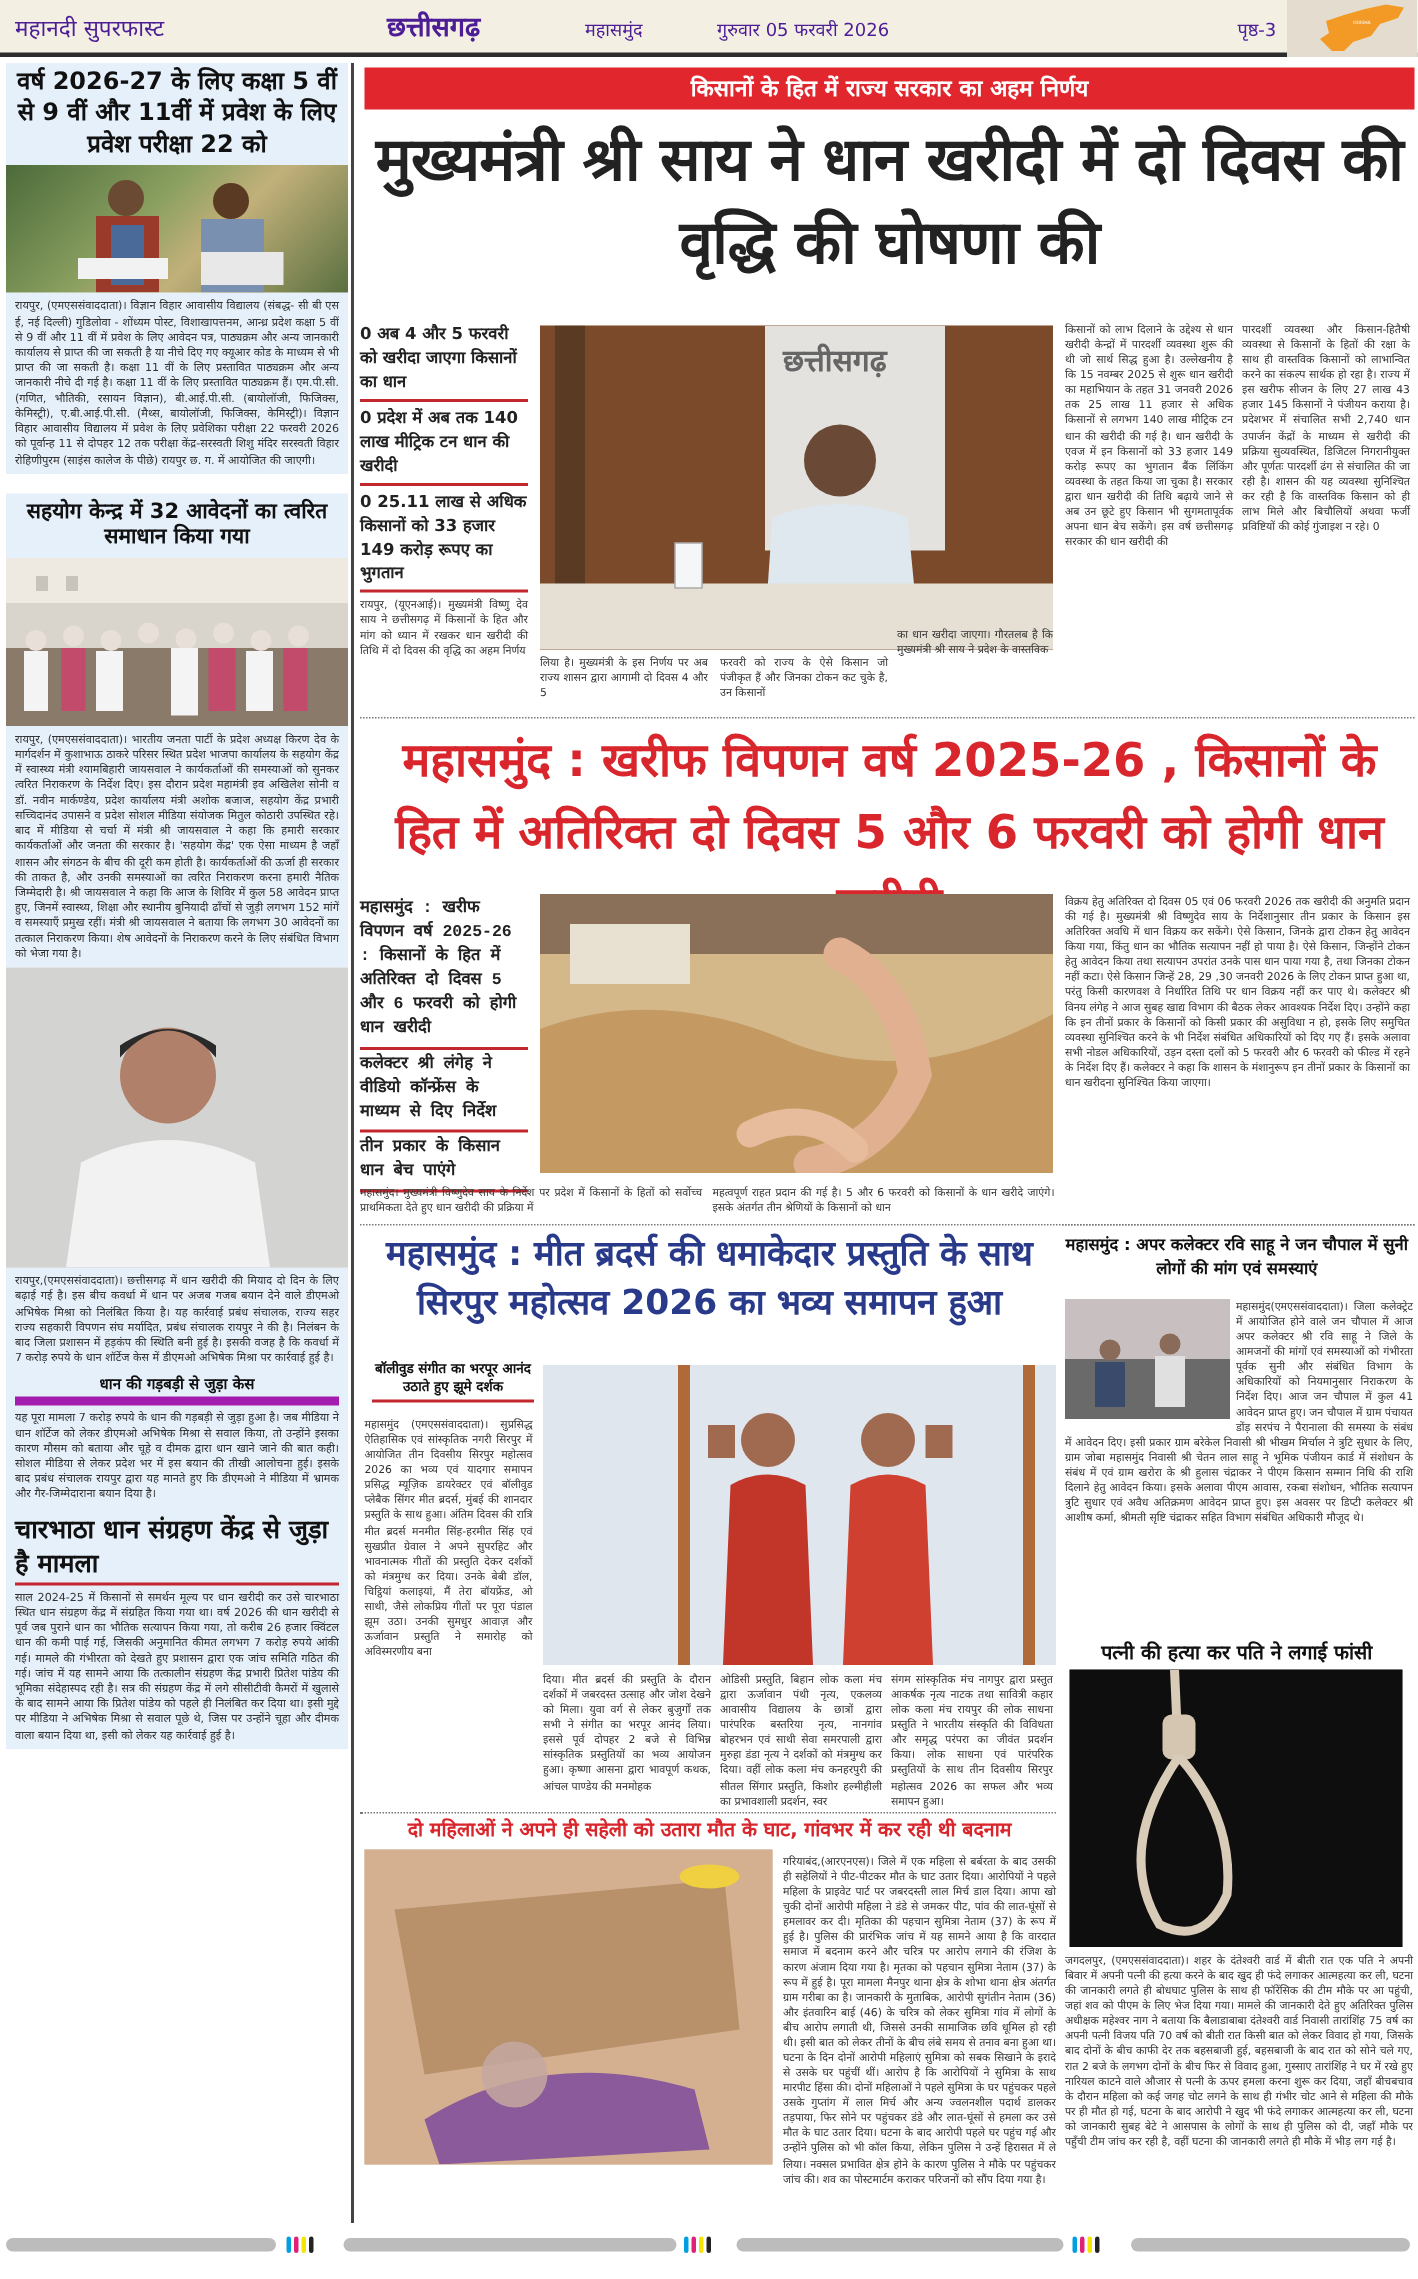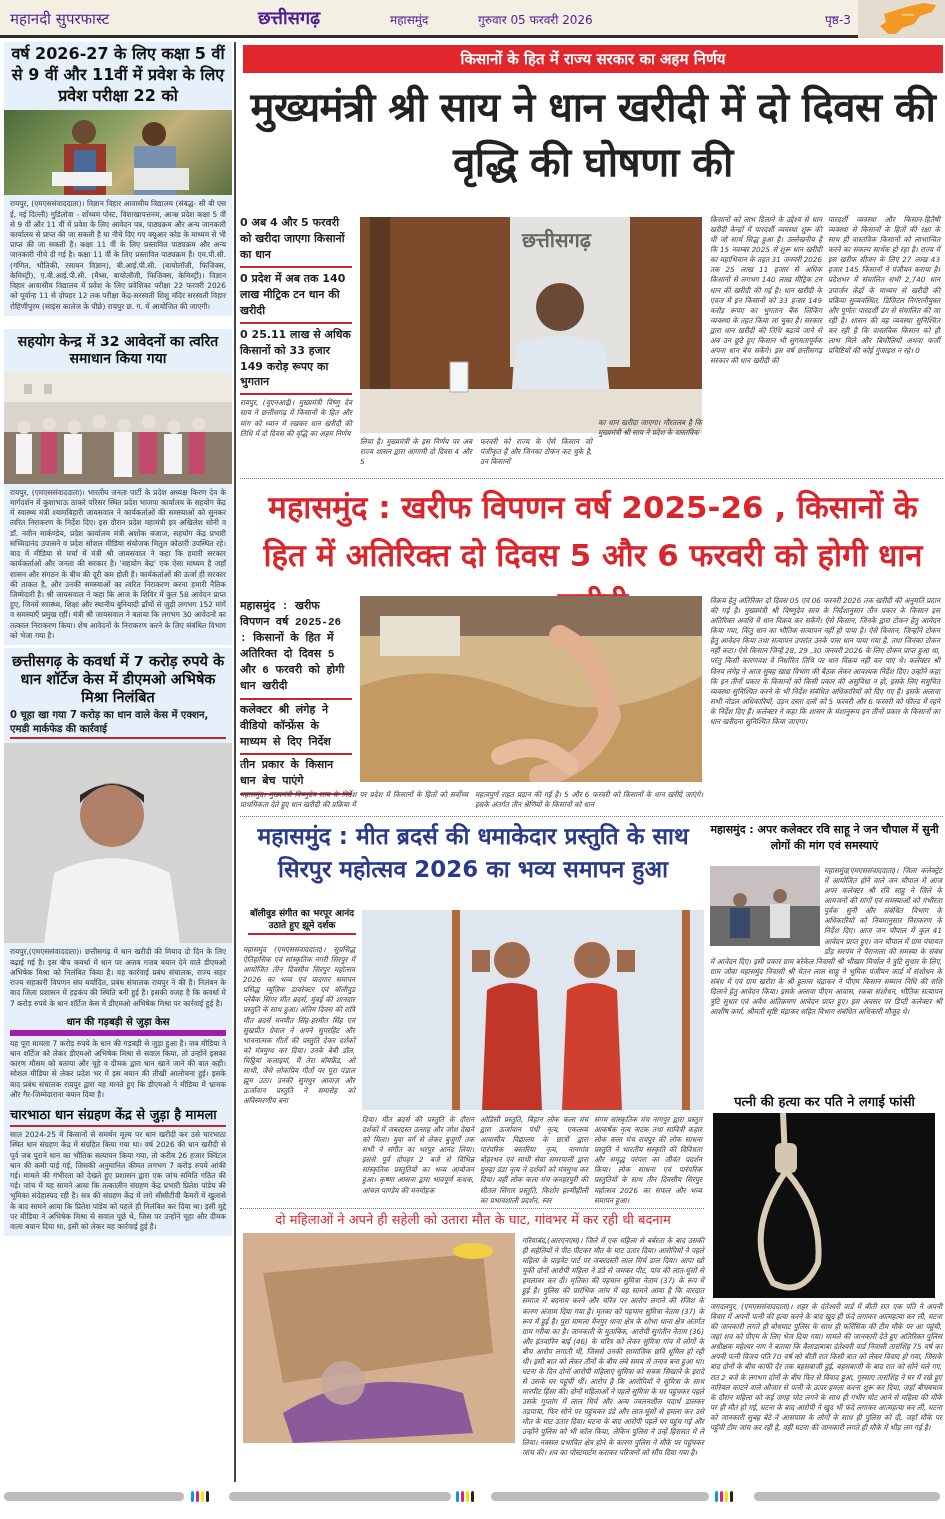--- a/index.html
+++ b/index.html
@@ -29,21 +29,21 @@
 
   .kbox { position: absolute; left: 240px; top: 212px; width: 112px; }
   .kicker { font-size: 11px; font-weight: bold; color: #222; border-bottom: 2px solid #c2272d; padding: 3px 0; line-height: 1.45; }
 
   .dotsep { border-top: 1px dotted #777; position: absolute; height: 0; }
 
   .red-hl { position: absolute; left: 243px; top: 483px; width: 700px; text-align: center; font-size: 31px; line-height: 1.55; font-weight: bold; color: #d8262c; }
 
   .blue-hl { position: absolute; left: 243px; top: 820px; width: 460px; text-align: center; font-size: 23px; line-height: 1.45; font-weight: bold; color: #2a3a8a; }
 
-  .small-col { font-size: 7.2px; line-height: 1.4; text-align: justify; color: #333; font-style: italic; }
+  .small-col { font-size: 7.2px; line-height: 1.4; text-align: justify; color: #333; }
 
   .footer-bar { position: absolute; top: 1492px; height: 9px; border-radius: 5px; background: #bcbcbc; }
   .reg { position: absolute; top: 1491px; width: 3px; height: 11px; border-radius: 2px; }
 </style>
 </head>
 <body>
 
 <div class="masthead">
   <span class="mh-paper">महानदी सुपरफास्ट</span>
   <span class="mh-state">छत्तीसगढ़</span>
@@ -106,37 +106,33 @@
           <rect x="37" y="60" width="16" height="42"></rect>
           <rect x="135" y="60" width="18" height="42"></rect>
           <rect x="185" y="60" width="16" height="42"></rect>
         </g>
     </svg>
   </div>
   <div class="box">
     <div class="body-text">रायपुर, (एमएससंवाददाता)। भारतीय जनता पार्टी के प्रदेश अध्यक्ष किरण देव के मार्गदर्शन में कुशाभाऊ ठाकरे परिसर स्थित प्रदेश भाजपा कार्यालय के सहयोग केंद्र में स्वास्थ्य मंत्री श्यामबिहारी जायसवाल ने कार्यकर्ताओं की समस्याओं को सुनकर त्वरित निराकरण के निर्देश दिए। इस दौरान प्रदेश महामंत्री इव अखिलेश सोनी व डॉ. नवीन मार्कण्डेय, प्रदेश कार्यालय मंत्री अशोक बजाज, सहयोग केंद्र प्रभारी सच्चिदानंद उपासने व प्रदेश सोशल मीडिया संयोजक मितुल कोठारी उपस्थित रहे। बाद में मीडिया से चर्चा में मंत्री श्री जायसवाल ने कहा कि हमारी सरकार कार्यकर्ताओं और जनता की सरकार है। 'सहयोग केंद्र' एक ऐसा माध्यम है जहाँ शासन और संगठन के बीच की दूरी कम होती है। कार्यकर्ताओं की ऊर्जा ही सरकार की ताकत है, और उनकी समस्याओं का त्वरित निराकरण करना हमारी नैतिक जिम्मेदारी है। श्री जायसवाल ने कहा कि आज के शिविर में कुल 58 आवेदन प्राप्त हुए, जिनमें स्वास्थ्य, शिक्षा और स्थानीय बुनियादी ढाँचों से जुड़ी लगभग 152 मांगें व समस्याएँ प्रमुख रहीं। मंत्री श्री जायसवाल ने बताया कि लगभग 30 आवेदनों का तत्काल निराकरण किया। शेष आवेदनों के निराकरण करने के लिए संबंधित विभाग को भेजा गया है।</div>
   </div>
 
-  <div class="box" style="margin-top:3px;">
-    <div class="hd-black" style="font-size:14.5px;">छत्तीसगढ़ के कवर्धा में 7 करोड़ रुपये के धान शॉर्टेज केस में डीएमओ अभिषेक मिश्रा निलंबित</div>
-    <div style="font-size:10px; font-weight:bold; color:#222; margin-top:2px; border-bottom:2px solid #c2272d; padding-bottom:2px; line-height:1.35;">0 चूहा खा गया 7 करोड़ का धान वाले केस में एक्शन, एमडी मार्कफेड की कार्रवाई</div>
-  </div>
   <div class="photo" style="height:200px; background:linear-gradient(#d8d8d8,#c8c8c8);">
     <svg width="228" height="200" viewBox="0 0 228 200">
       <rect x="0" y="0" width="228" height="200" fill="#d3d3d1"></rect>
       <circle cx="108" cy="72" r="32" fill="#b0806a"></circle>
       <path d="M76 60 Q108 24 140 60 L140 52 Q108 30 76 52 Z" fill="#2a2a2a"></path>
       <path d="M40 200 L50 130 Q108 100 166 130 L176 200 Z" fill="#f2f2f2"></path>
     </svg>
   </div>
   <div class="box">
     <div class="body-text">रायपुर,(एमएससंवाददाता)। छत्तीसगढ़ में धान खरीदी की मियाद दो दिन के लिए बढ़ाई गई है। इस बीच कवर्धा में धान पर अजब गजब बयान देने वाले डीएमओ अभिषेक मिश्रा को निलंबित किया है। यह कार्रवाई प्रबंध संचालक, राज्य सहर राज्य सहकारी विपणन संघ मर्यादित, प्रबंध संचालक रायपुर ने की है। निलंबन के बाद जिला प्रशासन में हड़कंप की स्थिति बनी हुई है। इसकी वजह है कि कवर्धा में 7 करोड़ रुपये के धान शॉर्टेज केस में डीएमओ अभिषेक मिश्रा पर कार्रवाई हुई है।</div>
     <div style="font-size:10px; font-weight:bold; text-align:center; border-bottom:6px solid #a21caf; padding:2px 0; margin:3px 0; color:#111;">धान की गड़बड़ी से जुड़ा केस</div>
     <div class="body-text">यह पूरा मामला 7 करोड़ रुपये के धान की गड़बड़ी से जुड़ा हुआ है। जब मीडिया ने धान शॉर्टेज को लेकर डीएमओ अभिषेक मिश्रा से सवाल किया, तो उन्होंने इसका कारण मौसम को बताया और चूहे व दीमक द्वारा धान खाने जाने की बात कही। सोशल मीडिया से लेकर प्रदेश भर में इस बयान की तीखी आलोचना हुई। इसके बाद प्रबंध संचालक रायपुर द्वारा यह मानते हुए कि डीएमओ ने मीडिया में भ्रामक और गैर-जिम्मेदाराना बयान दिया है।</div>
-    <div style="font-size:13px; font-weight:bold; border-bottom:2px solid #c2272d; padding:2px 0; margin:3px 0; color:#111;">चारभाठा धान संग्रहण केंद्र से जुड़ा है मामला</div>
+    <div style="font-size:17px; font-weight:bold; border-bottom:2px solid #c2272d; padding:2px 0; margin:3px 0; color:#111;">चारभाठा धान संग्रहण केंद्र से जुड़ा है मामला</div>
     <div class="body-text">साल 2024-25 में किसानों से समर्थन मूल्य पर धान खरीदी कर उसे चारभाठा स्थित धान संग्रहण केंद्र में संग्रहित किया गया था। वर्ष 2026 की धान खरीदी से पूर्व जब पुराने धान का भौतिक सत्यापन किया गया, तो करीब 26 हजार क्विंटल धान की कमी पाई गई, जिसकी अनुमानित कीमत लगभग 7 करोड़ रुपये आंकी गई। मामले की गंभीरता को देखते हुए प्रशासन द्वारा एक जांच समिति गठित की गई। जांच में यह सामने आया कि तत्कालीन संग्रहण केंद्र प्रभारी प्रितेश पांडेय की भूमिका संदेहास्पद रही है। सत्र की संग्रहण केंद्र में लगे सीसीटीवी कैमरों में खुलासे के बाद सामने आया कि प्रितेश पांडेय को पहले ही निलंबित कर दिया था। इसी मुद्दे पर मीडिया ने अभिषेक मिश्रा से सवाल पूछे थे, जिस पर उन्होंने चूहा और दीमक वाला बयान दिया था, इसी को लेकर यह कार्रवाई हुई है।</div>
   </div>
 </div>
 
 <div class="vrule"></div>
 
 <div class="main-banner">किसानों के हित में राज्य सरकार का अहम निर्णय</div>
 <div class="main-hl">मुख्यमंत्री श्री साय ने धान खरीदी में दो दिवस की वृद्धि की घोषणा की</div>
 
 <div class="kbox">
@@ -209,21 +205,21 @@
     <rect x="255" y="40" width="18" height="22" fill="#a06a50"></rect>
   </svg>
 </div>
 
 <div style="position:absolute; left:362px; top:1115px; width:112px;" class="small-col">दिया। मीत ब्रदर्स की प्रस्तुति के दौरान दर्शकों में जबरदस्त उत्साह और जोश देखने को मिला। युवा वर्ग से लेकर बुजुर्गों तक सभी ने संगीत का भरपूर आनंद लिया। इससे पूर्व दोपहर 2 बजे से विभिन्न सांस्कृतिक प्रस्तुतियों का भव्य आयोजन हुआ। कृष्णा आसना द्वारा भावपूर्ण कथक, आंचल पाण्डेय की मनमोहक</div>
 <div style="position:absolute; left:480px; top:1115px; width:108px;" class="small-col">ओडिसी प्रस्तुति, बिहान लोक कला मंच द्वारा ऊर्जावान पंथी नृत्य, एकलव्य आवासीय विद्यालय के छात्रों द्वारा पारंपरिक बस्तरिया नृत्य, नानगांव बोहरभन एवं साथी सेवा समरपाली द्वारा मुरुहा डंडा नृत्य ने दर्शकों को मंत्रमुग्ध कर दिया। वहीं लोक कला मंच कनहरपुरी की सीतल सिंगार प्रस्तुति, किशोर हल्मीहीली का प्रभावशाली प्रदर्शन, स्वर</div>
 <div style="position:absolute; left:594px; top:1115px; width:108px;" class="small-col">संगम सांस्कृतिक मंच नागपुर द्वारा प्रस्तुत आकर्षक नृत्य नाटक तथा सावित्री कहार लोक कला मंच रायपुर की लोक साधना प्रस्तुति ने भारतीय संस्कृति की विविधता और समृद्ध परंपरा का जीवंत प्रदर्शन किया। लोक साधना एवं पारंपरिक प्रस्तुतियों के साथ तीन दिवसीय सिरपुर महोत्सव 2026 का सफल और भव्य समापन हुआ।</div>
 
 <div class="dotsep" style="left:240px; top:1208px; width:464px;"></div>
 
-<div style="position:absolute; left:243px; top:1210px; width:460px; text-align:center; font-size:13px; font-weight:normal; color:#d8262c;">दो महिलाओं ने अपने ही सहेली को उतारा मौत के घाट, गांवभर में कर रही थी बदनाम</div>
+<div style="position:absolute; left:243px; top:1210px; width:460px; text-align:center; font-size:13px; font-weight:bold; color:#d8262c;">दो महिलाओं ने अपने ही सहेली को उतारा मौत के घाट, गांवभर में कर रही थी बदनाम</div>
 <div class="photo" style="position:absolute; left:243px; top:1233px; width:272px; height:210px; background:#c49a72;">
   <svg width="272" height="210" viewBox="0 0 272 210">
     <rect x="0" y="0" width="272" height="210" fill="#d4b090"></rect>
     <path d="M20 40 L240 20 L250 120 L40 150 Z" fill="#b8906a"></path>
     <ellipse cx="230" cy="18" rx="20" ry="8" fill="#f0d040"></ellipse>
     <path d="M40 180 Q120 130 220 160 L230 200 L50 210 Z" fill="#8a5a9a"></path>
     <circle cx="100" cy="150" r="22" fill="#c4a8a0" opacity="0.85"></circle>
   </svg>
 </div>
 <div style="position:absolute; left:522px; top:1236px; width:182px;" class="small-col">गरियाबंद,(आरएनएस)। जिले में एक महिला से बर्बरता के बाद उसकी ही सहेलियों ने पीट-पीटकर मौत के घाट उतार दिया। आरोपियों ने पहले महिला के प्राइवेट पार्ट पर जबरदस्ती लाल मिर्च डाल दिया। आपा खो चुकी दोनों आरोपी महिला ने डंडे से जमकर पीट, पांव की लात-घूंसों से हमलावर कर दी। मृतिका की पहचान सुमित्रा नेताम (37) के रूप में हुई है। पुलिस की प्रारंभिक जांच में यह सामने आया है कि वारदात समाज में बदनाम करने और चरित्र पर आरोप लगाने की रंजिश के कारण अंजाम दिया गया है। मृतका को पहचान सुमित्रा नेताम (37) के रूप में हुई है। पूरा मामला मैनपुर थाना क्षेत्र के शोभा थाना क्षेत्र अंतर्गत ग्राम गरीबा का है। जानकारी के मुताबिक, आरोपी सुगंतीन नेताम (36) और इंतवारिन बाई (46) के चरित्र को लेकर सुमित्रा गांव में लोगों के बीच आरोप लगाती थी, जिससे उनकी सामाजिक छवि धूमिल हो रही थी। इसी बात को लेकर तीनों के बीच लंबे समय से तनाव बना हुआ था। घटना के दिन दोनों आरोपी महिलाएं सुमित्रा को सबक सिखाने के इरादे से उसके घर पहुंचीं थीं। आरोप है कि आरोपियों ने सुमित्रा के साथ मारपीट हिंसा की। दोनों महिलाओं ने पहले सुमित्रा के घर पहुंचकर पहले उसके गुप्तांग में लाल मिर्च और अन्य ज्वलनशील पदार्थ डालकर तड़पाया, फिर सोने पर पहुंचकर डंडे और लात-घूंसों से हमला कर उसे मौत के घाट उतार दिया। घटना के बाद आरोपी पहले घर पहुंच गई और उन्होंने पुलिस को भी कॉल किया, लेकिन पुलिस ने उन्हें हिरासत में ले लिया। नक्सल प्रभावित क्षेत्र होने के कारण पुलिस ने मौके पर पहुंचकर जांच की। शव का पोस्टमार्टम कराकर परिजनों को सौंप दिया गया है।</div>

